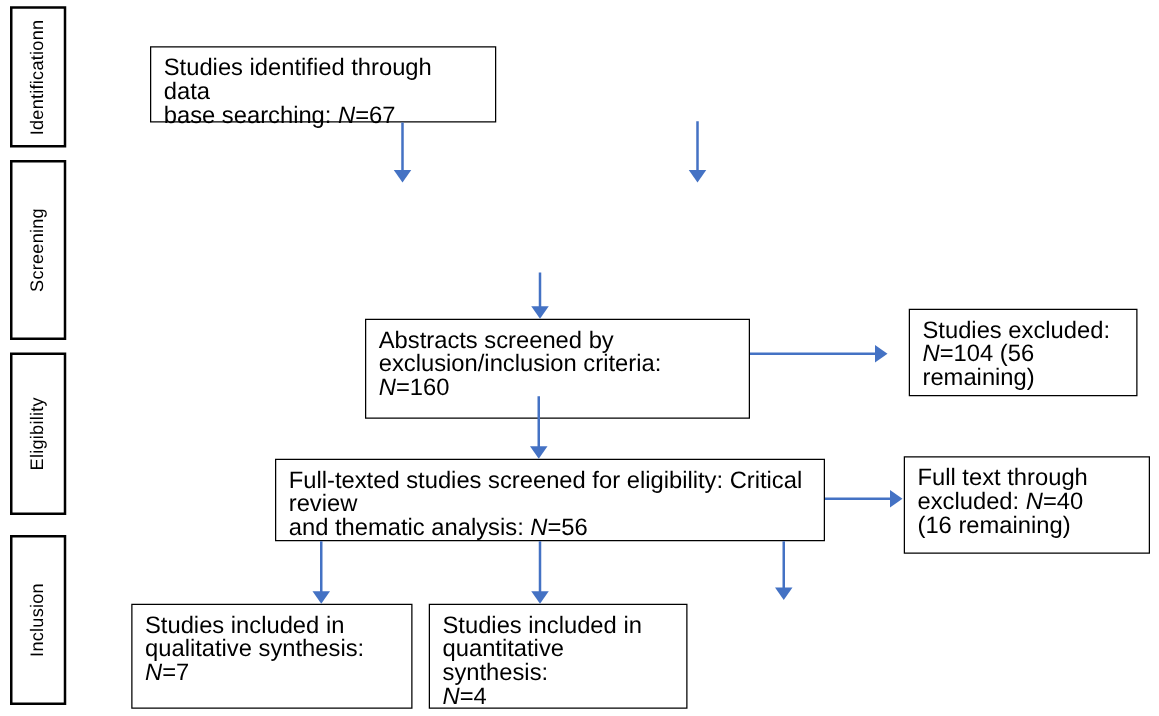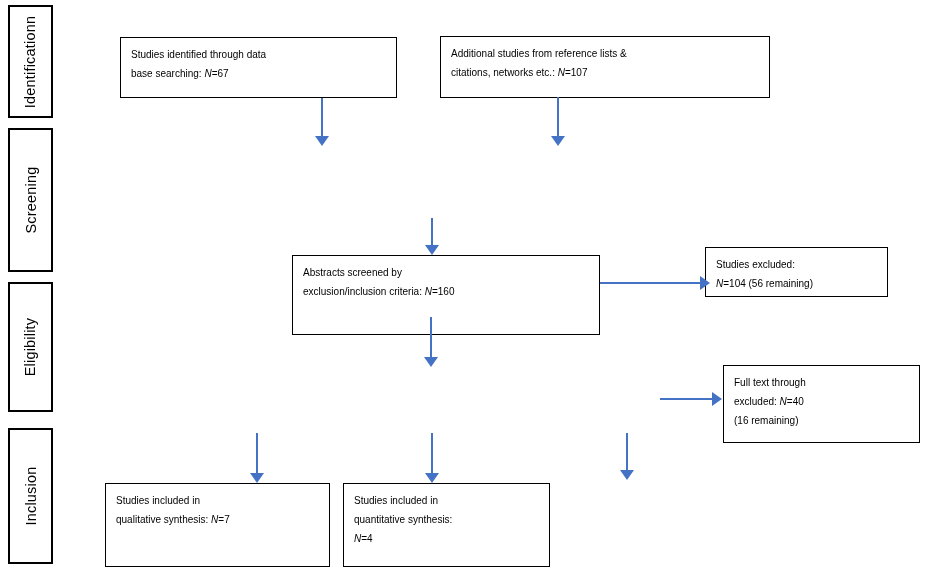--- a/index.html
+++ b/index.html
@@ -15,21 +15,21 @@
   .sbox .vlabel {
     transform:rotate(-90deg); white-space:nowrap;
     font-size:14.5px; color:#000; letter-spacing:.2px;
   }
   
   .fbox {
     position:absolute; box-sizing:border-box; border:1.5px solid #000;
     background:#fff;
   }
   .btxt {
-    padding:7px 10px 0 10px; font-size:10px; line-height:19px; color:#000;
+    padding:7px 10px 0 10px; font-size:19px; line-height:19px; color:#000;
     white-space:pre-wrap;
   }
   .btxt i { font-style:italic; }
   
   .vline { position:absolute; width:2px; background:var(--arrow,#4472C4); }
   .hline { position:absolute; height:2px; background:var(--arrow,#4472C4); }
   .head-down {
     position:absolute; width:0; height:0;
     border-left:7px solid transparent; border-right:7px solid transparent;
     border-top:10px solid var(--arrow,#4472C4);
@@ -56,36 +56,36 @@
   </div>
   <div class="sbox" style="left:8px;top:428px;width:45px;height:136px">
     <span class="vlabel">Inclusion</span>
   </div>
 
   <div class="fbox" style="left:120px;top:37px;width:277px;height:61px">
     <div class="btxt"><span>Studies identified through data
 base searching: </span><i>N</i><span>=67</span></div>
   </div>
 
-  <div class="fbox" style="left:440px;top:36px;width:330px;height:62px">
-    <div class="btxt"><span>Additional studies from reference lists &amp;
-citations, networks etc.: </span><i>N</i><span>=107</span></div>
-  </div>
 
 
   <div class="fbox" style="left:292px;top:255px;width:308px;height:80px">
     <div class="btxt"><span>Abstracts screened by
 exclusion/inclusion criteria: </span><i>N</i><span>=160</span></div>
   </div>
 
-  <div class="fbox" style="left:705px;top:247px;width:183px;height:50px">
+  <div class="fbox" style="left:727px;top:247px;width:183px;height:70px">
     <div class="btxt"><span>Studies excluded:
 </span><i>N</i><span>=104 (56 remaining)</span></div>
   </div>
 
+  <div class="fbox" style="left:220px;top:367px;width:440px;height:66px">
+    <div class="btxt"><span>Full-texted studies screened for eligibility: Critical review
+and thematic analysis: </span><i>N</i><span>=56</span></div>
+  </div>
 
   <div class="fbox" style="left:723px;top:365px;width:197px;height:78px">
     <div class="btxt"><span>Full text through
 excluded: </span><i>N</i><span>=40
 (16 remaining)</span></div>
   </div>
 
   <div class="fbox" style="left:105px;top:483px;width:225px;height:84px">
     <div class="btxt"><span>Studies included in
 qualitative synthesis: </span><i>N</i><span>=7</span></div>

